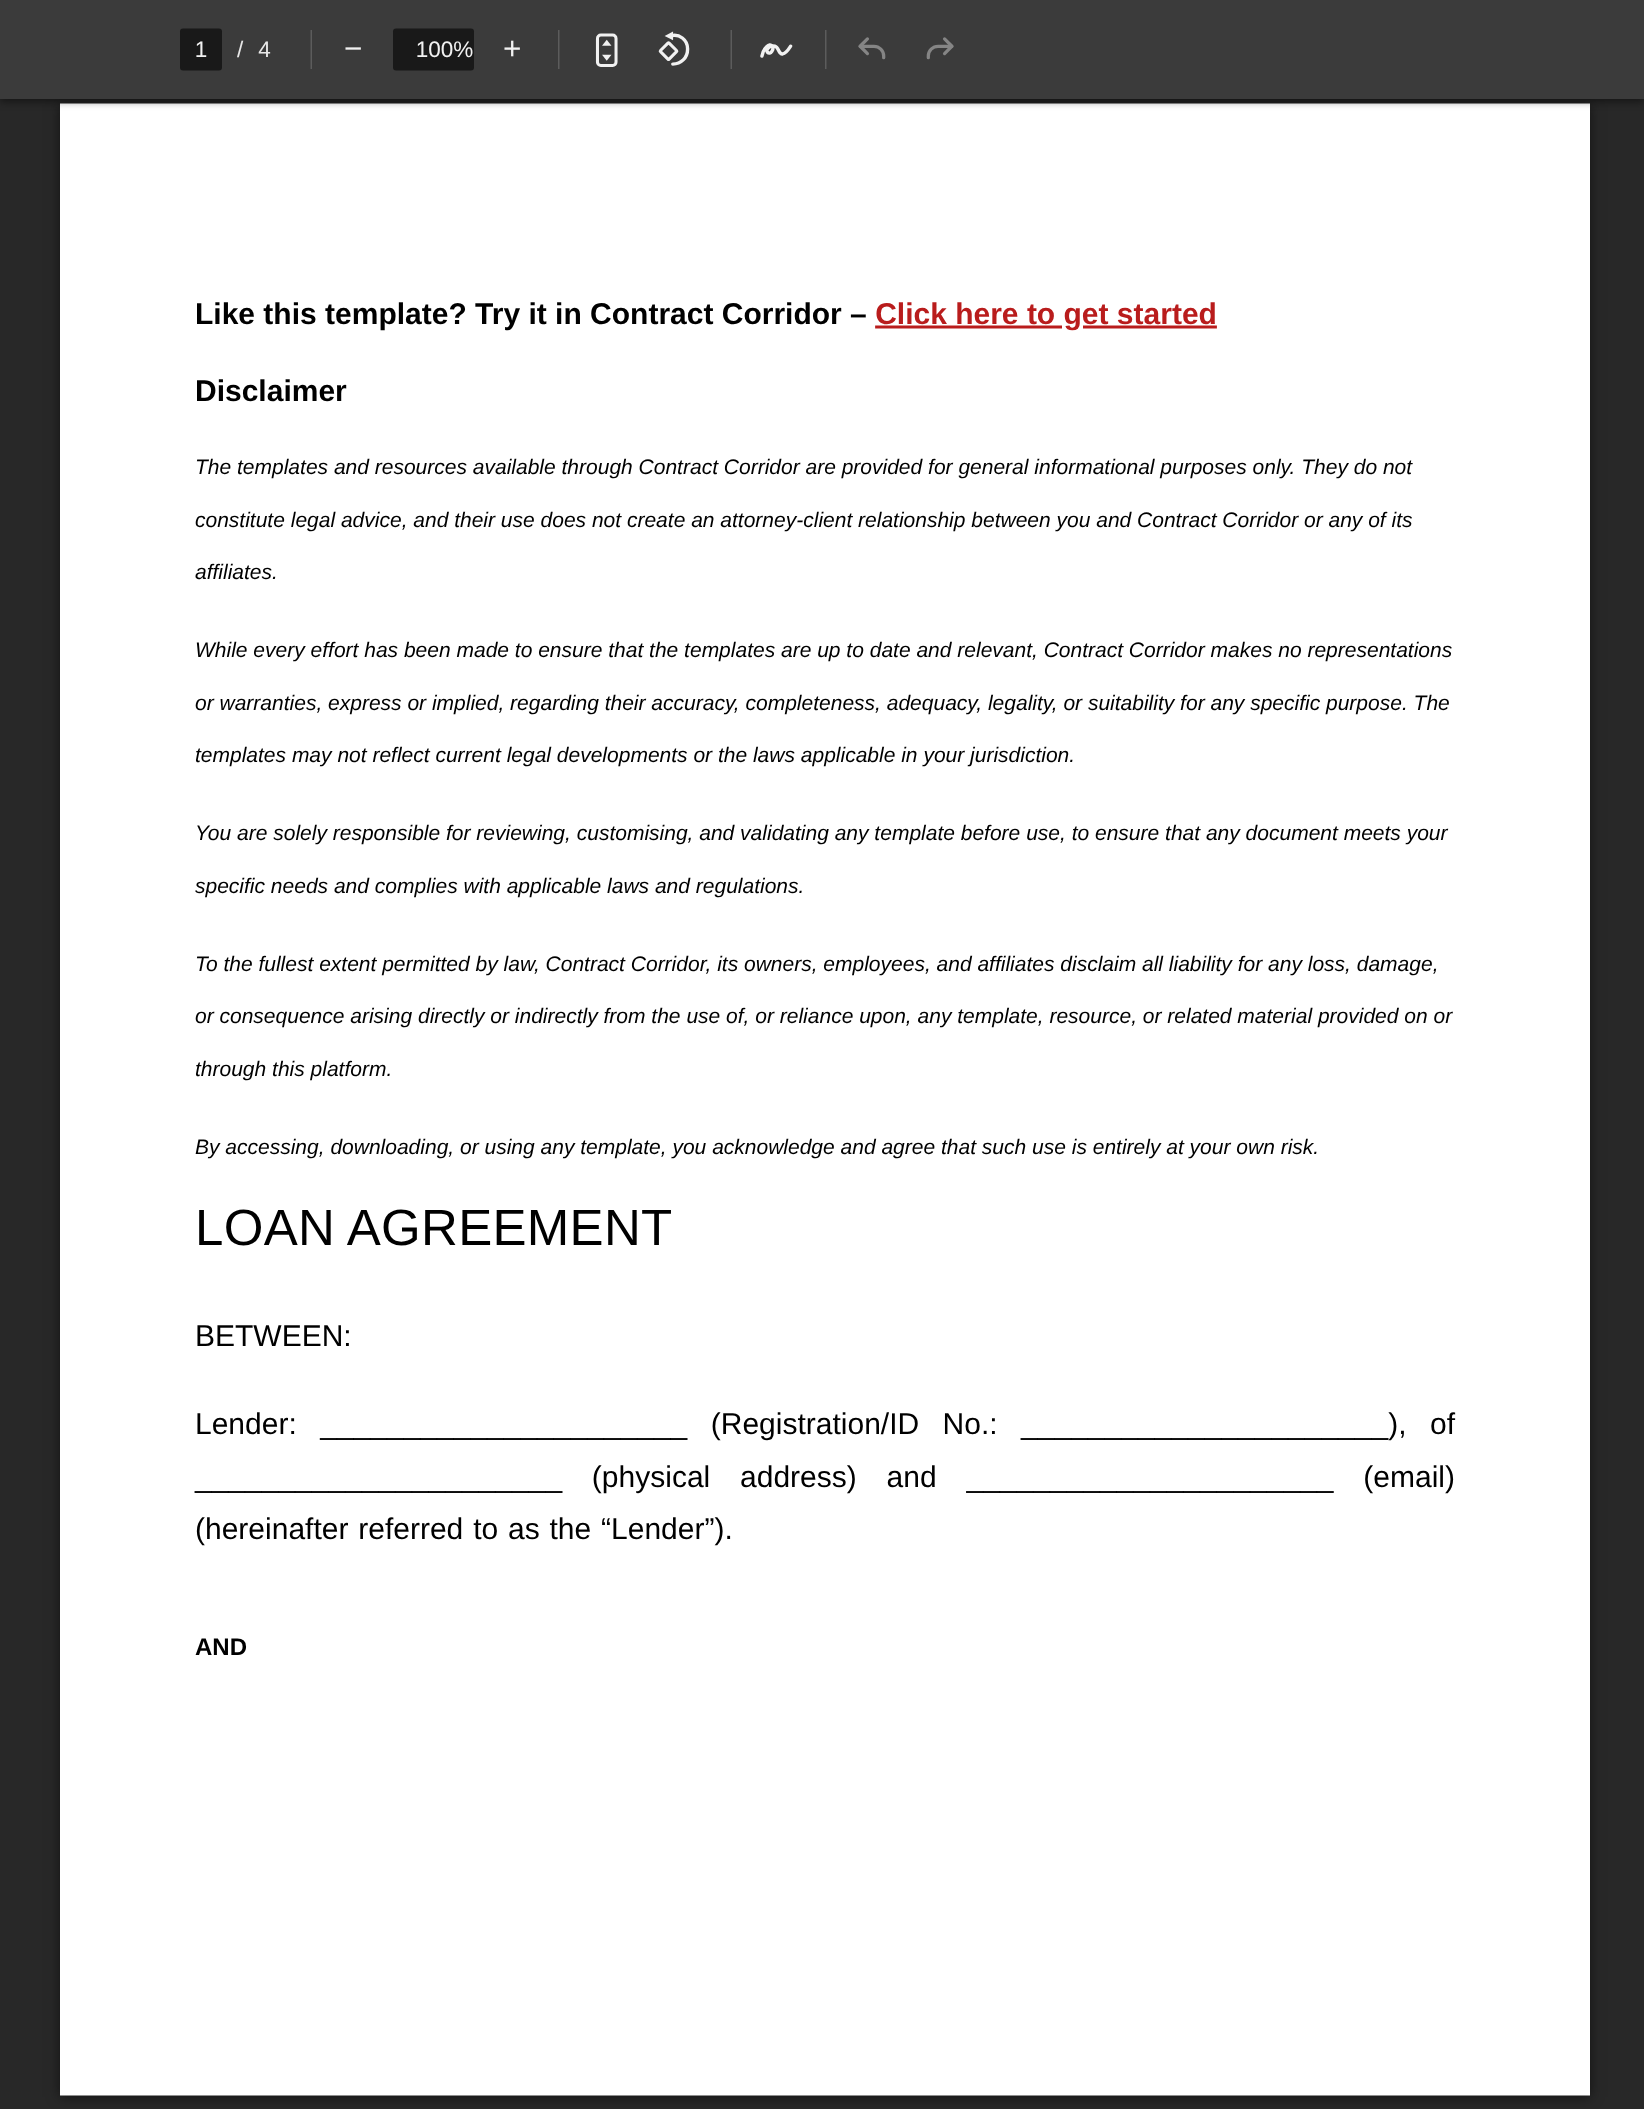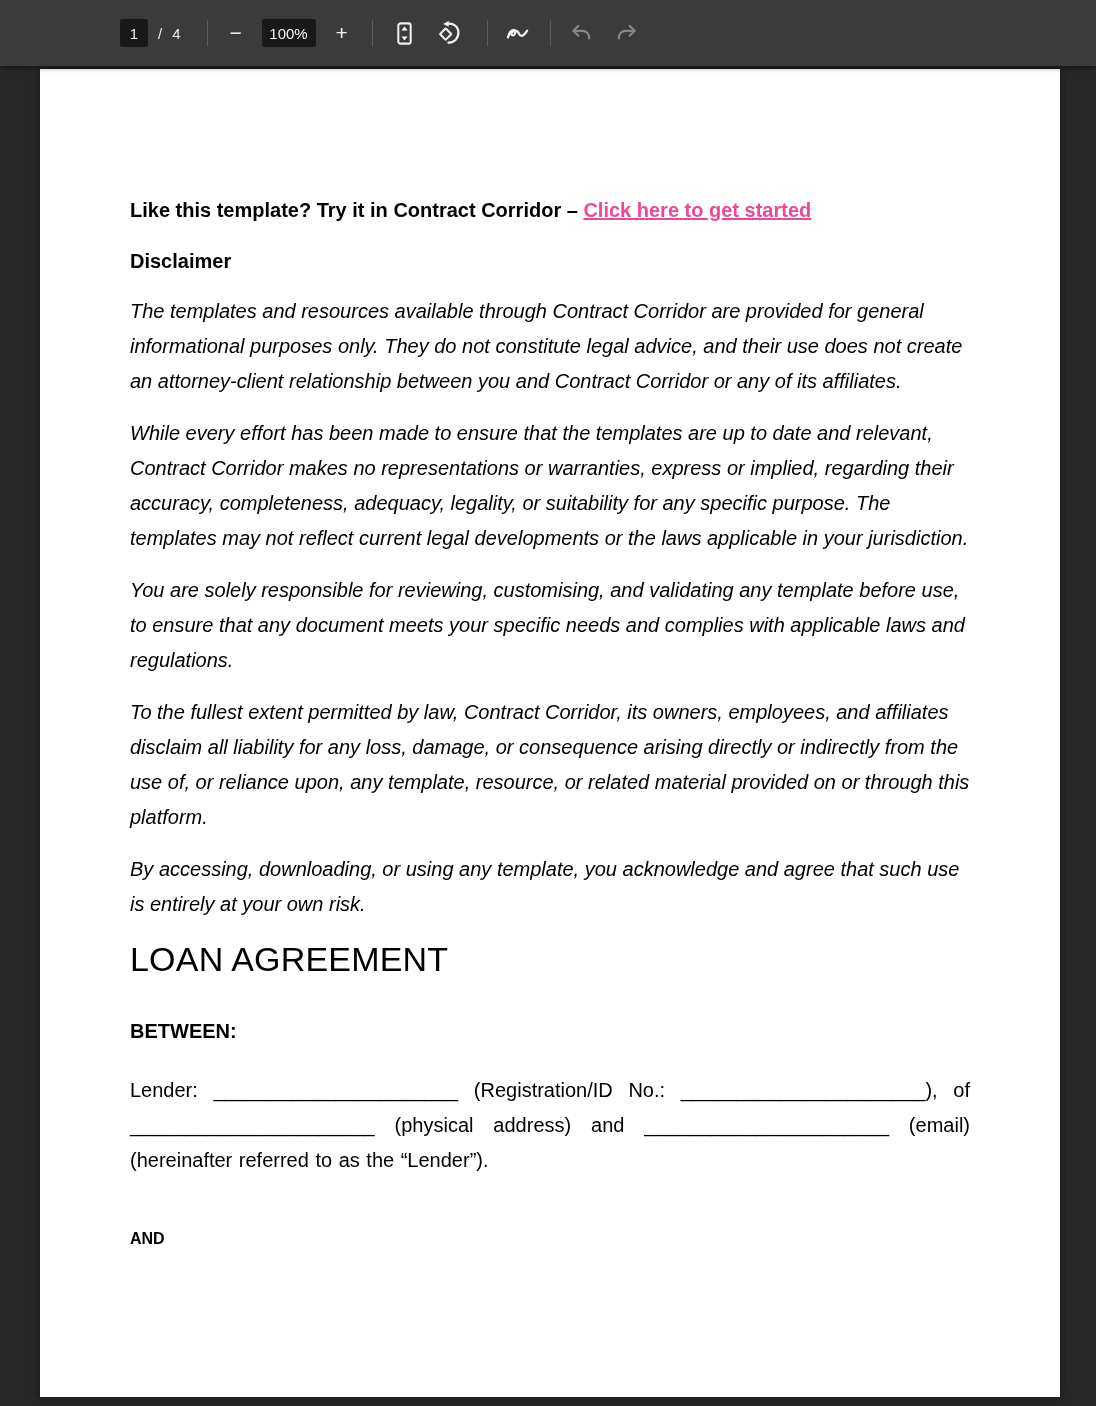--- a/index.html
+++ b/index.html
@@ -12,21 +12,21 @@
     background:#3b3b3b; display:flex; align-items:center;
     padding-left:120px; box-shadow:0 2px 5px rgba(0,0,0,0.45); z-index:5;
     color:#f1f1f1; font-size:15px;
   }
   .tb-input {
     background:#191919; border:none; color:#f1f1f1; text-align:center;
     font-family:"Liberation Sans", sans-serif; font-size:15px;
     height:28px; border-radius:2px; outline:none;
   }
   #page-input { width:28px; }
-  #zoom-input { width:54px; }
+  #zoom-input { width:54px;text-align:right; }
   .tb-text { color:#e8e8e8; }
   .tb-sep { width:1px; height:26px; background:#5c5c5c; }
   .tb-btn {
     background:transparent; border:none; cursor:pointer;
     width:36px; height:36px; display:flex; align-items:center; justify-content:center;
     color:#f1f1f1; font-size:21px; font-family:"Liberation Sans", sans-serif;
     border-radius:50%;
   }
   .tb-btn svg { display:block; }
   .ml8{margin-left:8px}.ml10{margin-left:10px}.ml12{margin-left:12px}
@@ -35,25 +35,25 @@
   
   .viewer { position:absolute; left:0; top:66px; width:1096px; height:1340px; background:#282828; }
   .pdf-page {
     position:absolute; left:40px; top:3px; width:1020px; height:1328px;
     background:#ffffff; box-shadow:0 1px 8px rgba(0,0,0,0.55);
     padding:127px 90px 0 90px; color:#000;
   }
 
   
   .doc-heading { font-size:20px; font-weight:bold; line-height:28px; margin-bottom:23px; }
-  .doc-heading a { color:#ec4899; font-weight:bold; text-decoration:underline; cursor:pointer; }
+  .doc-heading a { color:#b91c1c; font-weight:bold; text-decoration:underline; cursor:pointer; }
   .h-disclaimer { font-size:20px; font-weight:bold; line-height:28px; margin-bottom:19px; }
-  .para { font-size:20px; font-style:italic; line-height:35px; margin-bottom:17px; text-align:left; }
+  .para { font-size:14px; font-style:italic; line-height:35px; margin-bottom:17px; text-align:left; }
   .doc-title { font-size:34px; font-weight:normal; line-height:40px; margin-top:6px; margin-bottom:38px; letter-spacing:0.2px; }
-  .h-between { font-size:20px; font-weight:bold; line-height:28px; margin-bottom:28px; }
+  .h-between { font-size:20px; font-weight:normal; line-height:28px; margin-bottom:28px; }
   .lender-para { font-size:20px; line-height:35px; text-align:justify; margin-bottom:47px; word-spacing:1px; }
   .h-and { font-size:16px; font-weight:bold; line-height:28px; }
 </style>
 </head>
 <body>
 
 <div class="toolbar">
 
   <input id="page-input" class="tb-input" value="1" style="">
 

